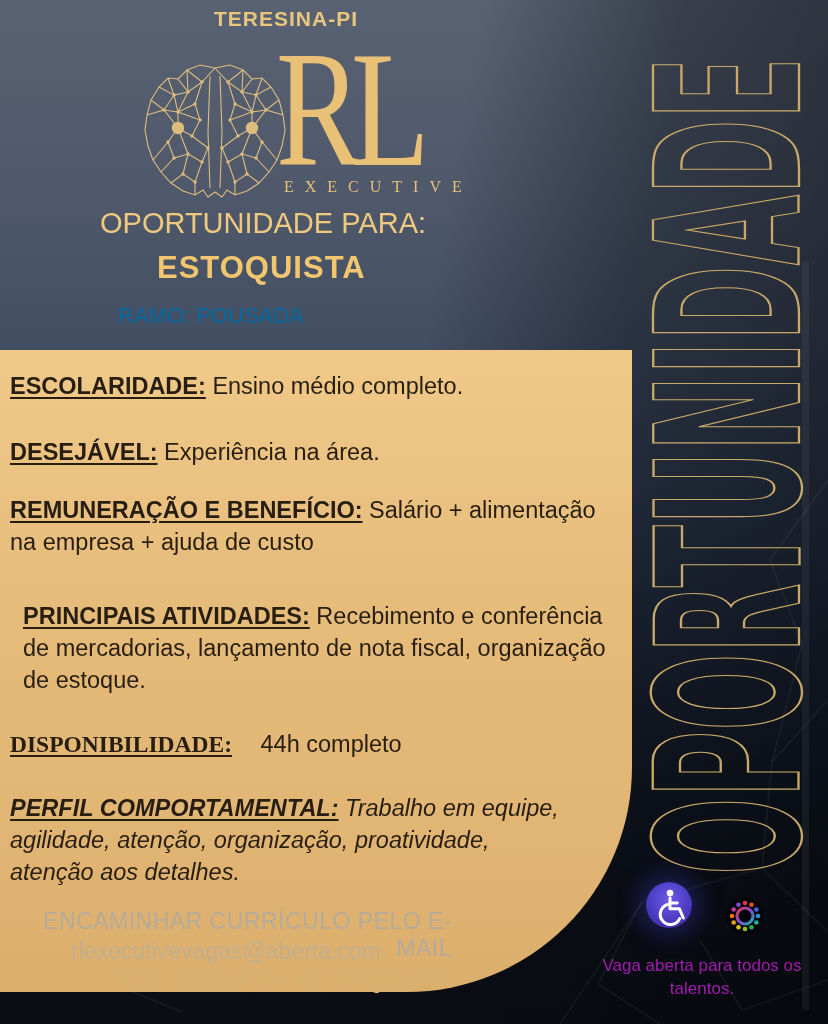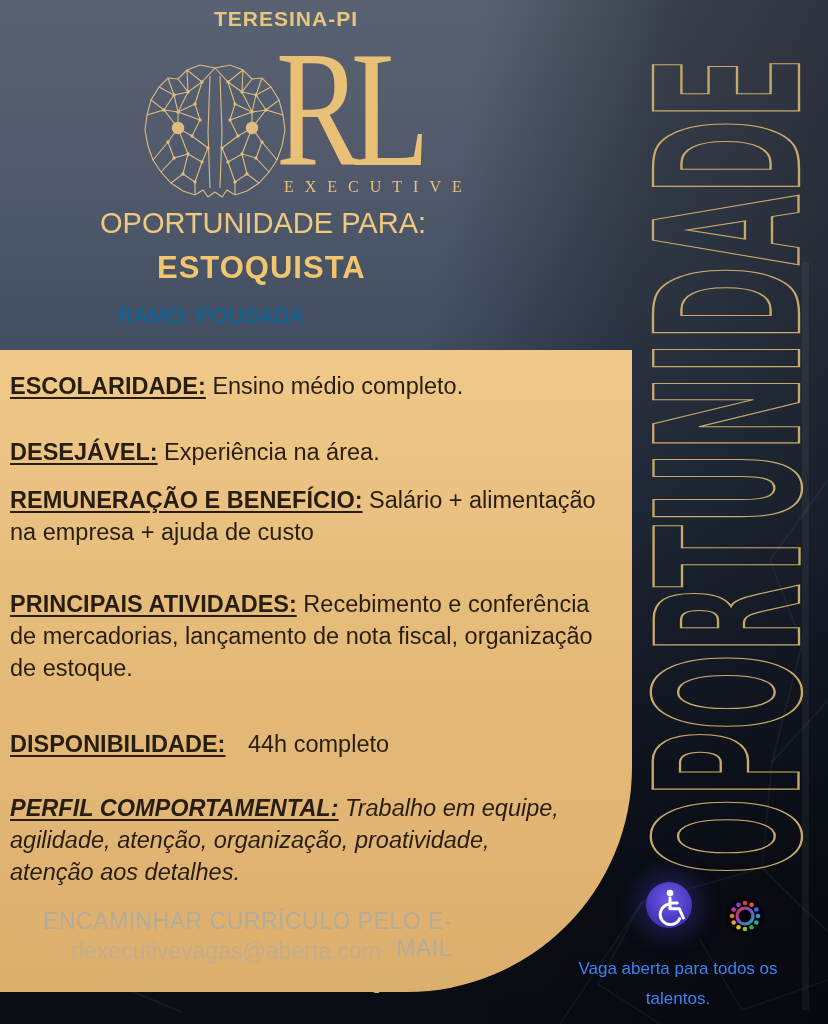--- a/index.html
+++ b/index.html
@@ -24,36 +24,36 @@
   #deco{left:0;top:0;z-index:1;}
   .edge-band{left:802px;top:262px;width:7px;height:748px;background:rgba(185,195,210,.07);z-index:1;}
   
   .panel{left:0;top:350px;width:632px;height:642px;z-index:2;
     background:linear-gradient(180deg,#f0c989 0%,#e7bd7c 35%,#e2b675 70%,#dcae6c 100%);
     border-bottom-right-radius:225px;}
   .sec{position:absolute;left:10px;margin:0;font-size:23.5px;line-height:32px;color:#271e11;}
   .sec .label{font-weight:bold;text-decoration:underline;text-decoration-thickness:2px;text-underline-offset:3px;}
   .s1{top:20px;width:600px;}
   .s2{top:86px;width:600px;}
-  .s3{top:134px;width:592px;}
-  .s4{top:238px;width:604px;}
+  .s3{top:144px;width:592px;}
+  .s4{top:250px;width:604px;margin-left:13px;}
   .s5{top:378px;width:600px;}
-  .s5 .label{margin-right:16px;}
+  .s5 .label{margin-right:22px;font-family:Liberation Serif, serif;}
   .s6{top:442px;width:562px;font-style:italic;}
   
   .f-line1{left:0;top:908px;width:452px;text-align:right;font-size:23px;color:#b5ab9b;letter-spacing:.5px;z-index:3;}
   .f-email{left:0;top:938px;width:452px;text-align:center;font-size:23px;color:#c2ae8c;z-index:3;}
   .f-line3{left:0;top:966px;width:452px;text-align:right;font-size:24px;font-weight:bold;color:#d8b171;z-index:3;}
   
   .wheel-badge{left:646px;top:882px;width:46px;height:46px;border-radius:50%;z-index:3;
     background:radial-gradient(circle at 50% 38%,#6d5ae8 0%,#4c3cc2 55%,#33279c 100%);
     box-shadow:0 0 22px 9px rgba(76,60,205,.32);}
   .wheel-badge svg{position:absolute;left:3px;top:4px;}
   .gear-badge{left:725px;top:896px;width:40px;height:40px;z-index:3;}
-  .caption{left:572px;top:954px;width:212px;text-align:center;font-size:17px;line-height:30px;color:#3b82f6;z-index:3;}
+  .caption{left:596px;top:954px;width:212px;text-align:center;font-size:17px;line-height:23px;color:#a21caf;z-index:3;}
 </style>
 </head>
 <body>
 
 <svg id="deco" class="abs" width="828" height="1024" viewBox="0 0 828 1024">
   <g stroke="rgba(195,205,225,0.06)" stroke-width="2" fill="none">
     <path d="M560,1024 L642,902 L762,868 L828,932"></path>
     <path d="M642,902 L598,984 L660,1024"></path>
     <path d="M762,868 L772,762 L828,700"></path>
     <path d="M828,480 L770,560 L802,644 L772,762"></path>

